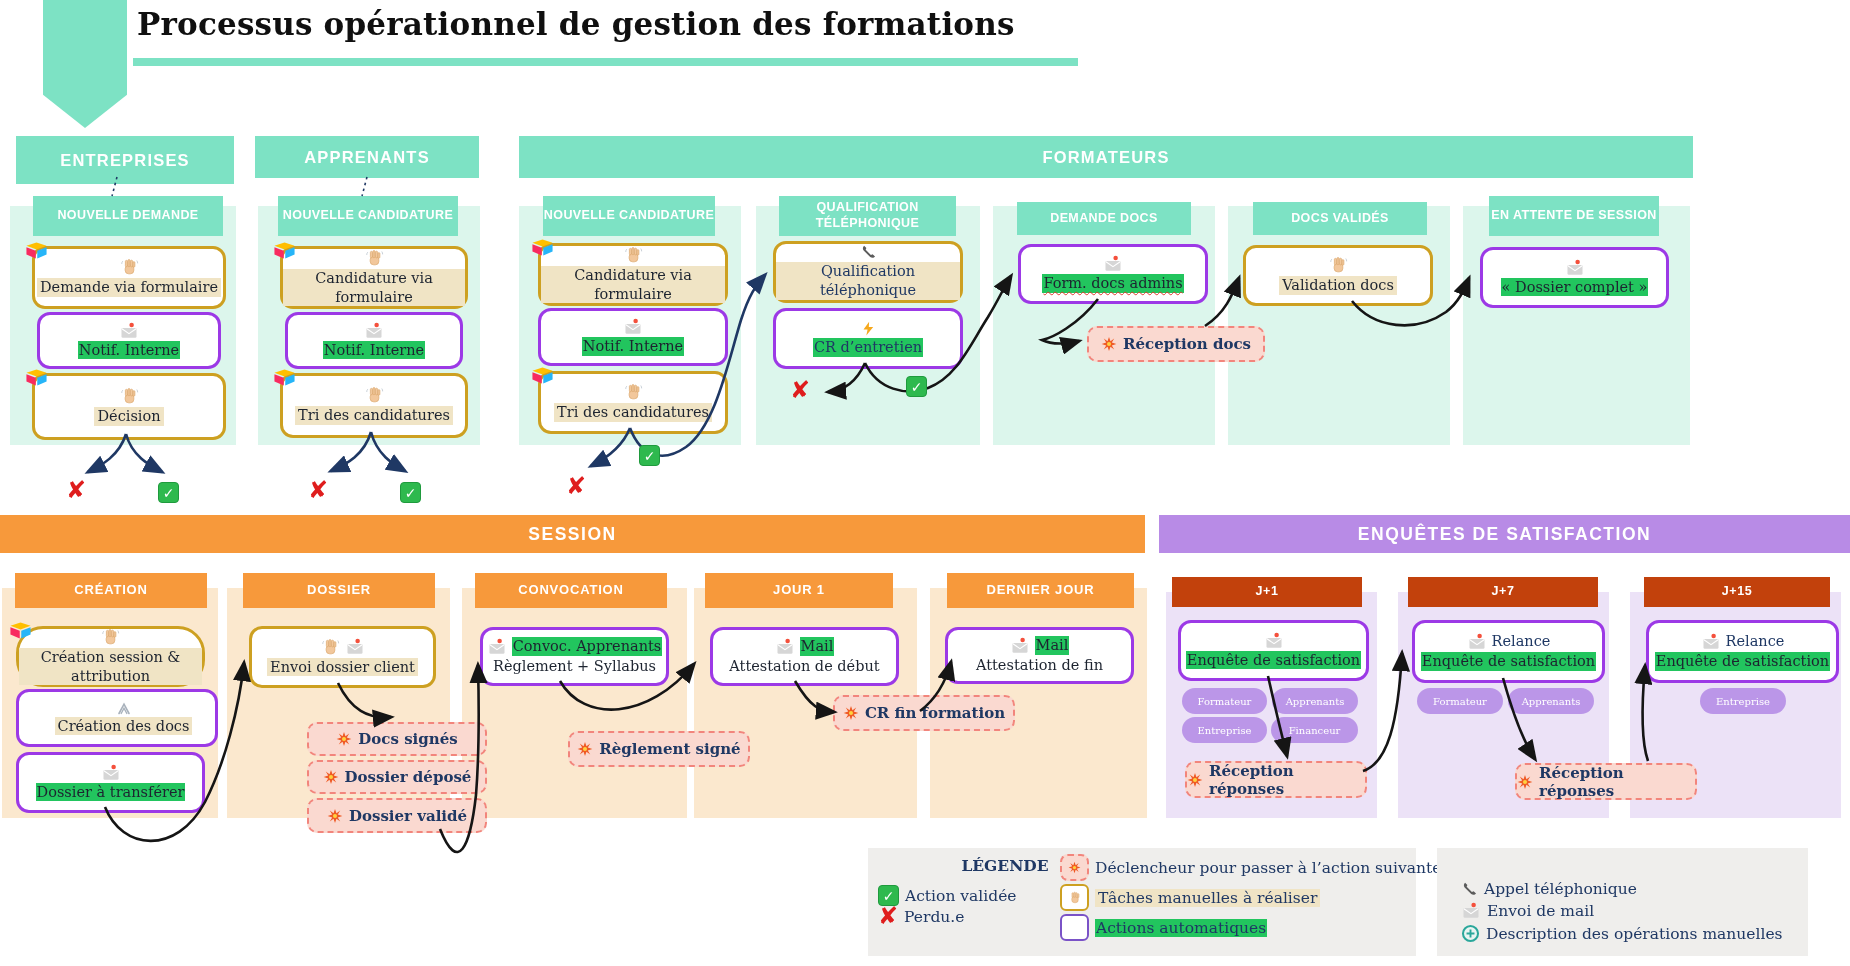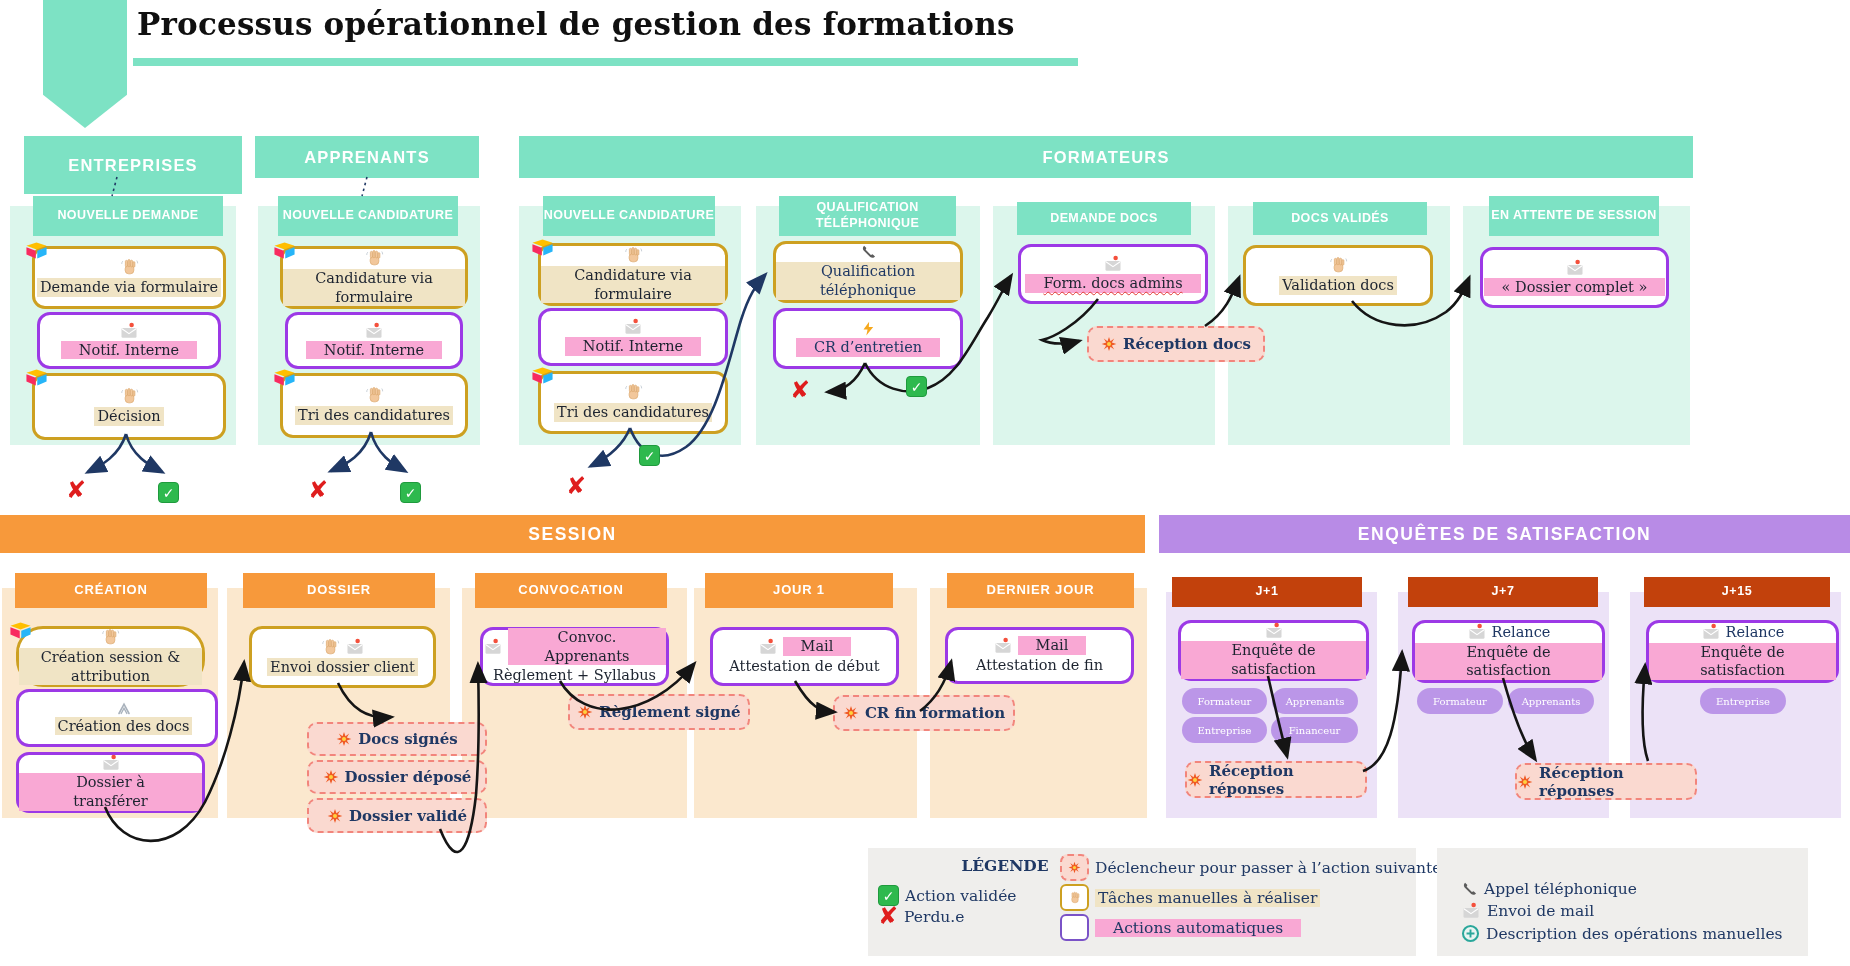--- a/index.html
+++ b/index.html
@@ -24,21 +24,21 @@
   .panel-mint{background:#dcf6ec;z-index:2}
   .panel-orange{background:#fbe8ce;z-index:2}
   .panel-purple{background:#ece2f7;z-index:2}
   
   .flowbox{background:#fff;border-radius:13px;display:flex;flex-direction:column;align-items:center;
     justify-content:center;gap:1px;z-index:10;font-size:14.5px;color:#1d2430;text-align:center;line-height:1.3}
   .flowbox.manual{border:3px solid #cda021}
   .flowbox.auto{border:3px solid #9c39e6}
   .fb-line{display:flex;align-items:center;justify-content:center;gap:5px}
   .hl-tan{background:#f0e4c5;padding:0 3px}
-  .hl-lav{background:#f9a8d4;padding:0 18px}
+  .hl-lav{background:#22c55e;padding:0 1px}
   .navy{color:#1f3864}
   .squig{text-decoration:underline wavy #e03a2f;text-decoration-thickness:1.4px;text-underline-offset:3px}
   .corner-logo{position:absolute;left:-13px;top:-8px;z-index:12;line-height:0}
   .icon{display:inline-flex;line-height:0}
   
   .trigger{border:2.5px dashed #f2857c;background:#fad9d0;border-radius:10px;display:flex;align-items:center;
     justify-content:center;gap:6px;color:#1f3864;font-weight:600;font-size:15px;z-index:10}
   .pill{background:#bb96e8;border-radius:13px;color:#fff;display:flex;align-items:center;justify-content:center;
     font-size:10px;z-index:10}
   .cmark{display:inline-flex;width:19px;height:19px;background:#2eb94e;border:1.5px solid #1f9a3d;border-radius:4px;
@@ -177,21 +177,21 @@
     <path class="ar-b" marker-end="url(#ahb)" d="M338,683 C351,710 368,719 391,717"></path>
     <path class="ar-b" marker-end="url(#ahb)" d="M440,829 C458,874 470,848 476,795 C479,757 479,703 478,665"></path>
     <path class="ar-b" marker-end="url(#ahb)" d="M560,681 C584,723 648,720 694,664"></path>
     <path class="ar-b" marker-end="url(#ahb)" d="M795,681 C811,708 820,711 834,712"></path>
     <path class="ar-b" marker-end="url(#ahb)" d="M920,711 C936,699 946,681 951,662"></path>
     <path class="ar-b" marker-end="url(#ahb)" d="M1268,676 C1277,716 1283,740 1287,756"></path>
     <path class="ar-b" marker-end="url(#ahb)" d="M1363,771 C1388,763 1398,722 1402,653"></path>
     <path class="ar-b" marker-end="url(#ahb)" d="M1503,678 C1514,718 1525,744 1535,759"></path>
     <path class="ar-b" marker-end="url(#ahb)" d="M1648,761 C1640,738 1642,700 1645,666"></path>
   </svg>
-<div class="group-header" style="position: absolute; left: 24px; top: 136px; width: 218px; height: 58px;">ENTREPRISES</div>
+<div class="group-header" style="position: absolute; left: 16px; top: 136px; width: 218px; height: 48px;">ENTREPRISES</div>
     <div class="group-header" style="position: absolute; left: 255px; top: 136px; width: 224px; height: 42px;">APPRENANTS</div>
     <div class="group-header" style="position: absolute; left: 519px; top: 136px; width: 1174px; height: 42px;">FORMATEURS</div>
     <div class="abs panel-mint" style="position: absolute; left: 10px; top: 206px; width: 226px; height: 239px;"></div>
     <div class="abs subhead mint" style="position: absolute; left: 33px; top: 196px; width: 190px; height: 40px;">NOUVELLE DEMANDE</div>
     <div class="flowbox manual" style="position: absolute; left: 32px; top: 246px; width: 188px; height: 57px;">
       <span class="corner-logo"><svg width="29" height="23" viewBox="0 0 24 24" xmlns="http://www.w3.org/2000/svg">
           <path d="M12 1.5 L22.5 5 L12 8.8 L1.5 5 Z" fill="#ffbf00"></path>
           <path d="M12.8 10.3 L22.5 6.6 L22.5 14 L12.8 18.3 Z" fill="#26b5f8"></path>
           <path d="M11.2 10.3 L1.5 6.6 L1.5 14 L11.2 18.3 Z" fill="#f82b60"></path>
         </svg></span>
@@ -676,21 +676,21 @@
     </div>
     <div class="trigger" style="position: absolute; left: 307px; top: 798px; width: 176px; height: 31px;">
       <span class="icon">
         <svg width="16" height="16" viewBox="0 0 24 24" xmlns="http://www.w3.org/2000/svg">
           <path d="M12 1.5 L14.2 8 L19.8 3.8 L16.2 9.8 L23 12 L16.2 14.2 L19.8 20.2 L14.2 16 L12 22.5 L9.8 16 L4.2 20.2 L7.8 14.2 L1 12 L7.8 9.8 L4.2 3.8 L9.8 8 Z" fill="#ef5a24"></path>
           <circle cx="12" cy="12" r="3" fill="#ffd23f"></circle>
         </svg>
       </span>
       <span>Dossier validé</span>
     </div>
-    <div class="trigger" style="position: absolute; left: 568px; top: 694px; width: 178px; height: 32px; text-align: center;">
+    <div class="trigger" style="position: absolute; left: 568px; top: 731px; width: 178px; height: 32px; text-align: center;">
       <span class="icon">
         <svg width="16" height="16" viewBox="0 0 24 24" xmlns="http://www.w3.org/2000/svg">
           <path d="M12 1.5 L14.2 8 L19.8 3.8 L16.2 9.8 L23 12 L16.2 14.2 L19.8 20.2 L14.2 16 L12 22.5 L9.8 16 L4.2 20.2 L7.8 14.2 L1 12 L7.8 9.8 L4.2 3.8 L9.8 8 Z" fill="#ef5a24"></path>
           <circle cx="12" cy="12" r="3" fill="#ffd23f"></circle>
         </svg>
       </span>
       <span>Règlement signé</span>
     </div>
     <div class="trigger" style="position: absolute; left: 833px; top: 695px; width: 178px; height: 32px;">
       <span class="icon">

